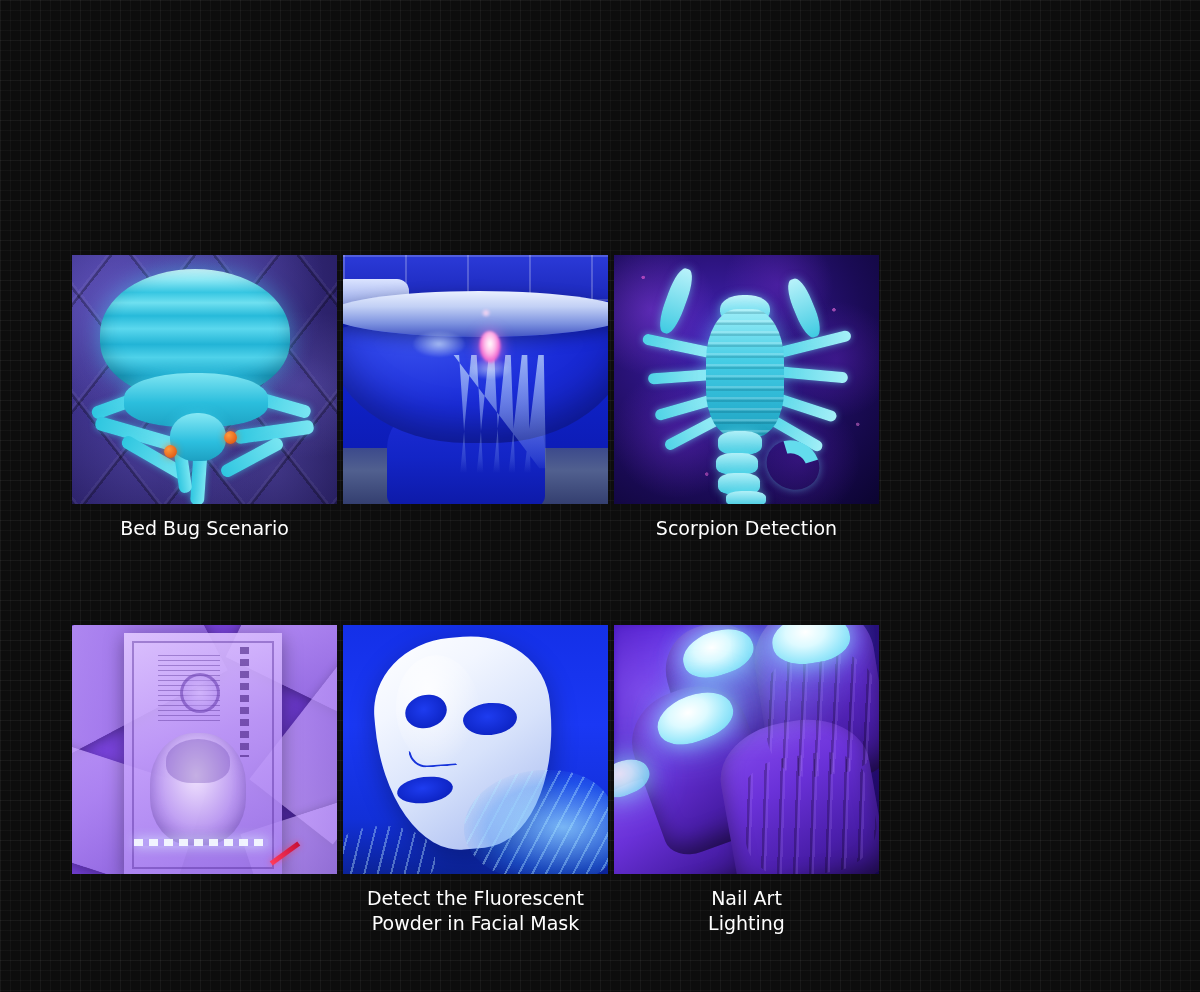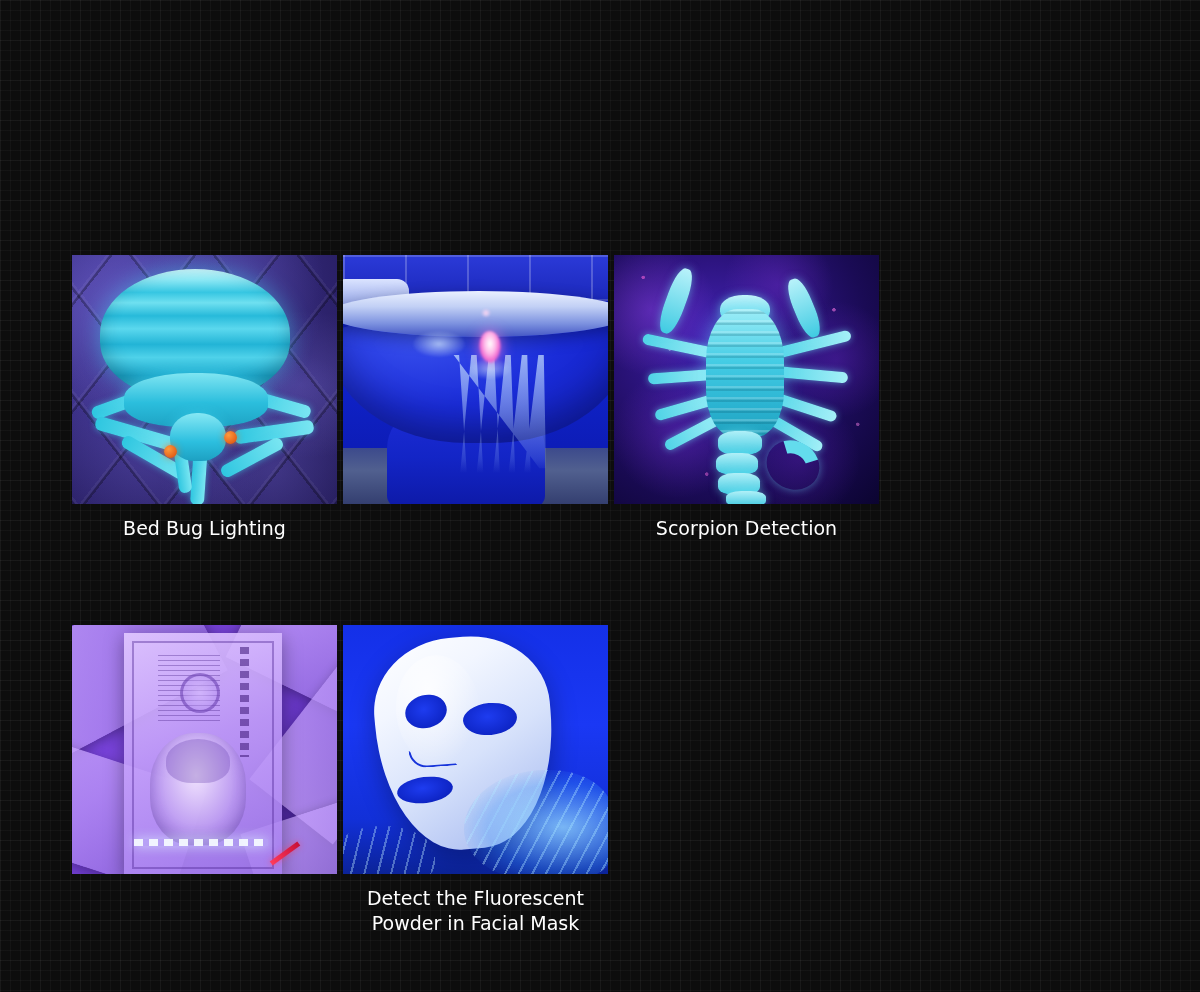--- a/index.html
+++ b/index.html
@@ -648,21 +648,21 @@
               <span></span>
               <span></span>
               <span></span>
           </div>
           <div class="t2-body"></div>
           <div class="t2-thorax"></div>
           <div class="t2-head"></div>
           <div class="t2-eye left"></div>
           <div class="t2-eye right"></div>
         </div>
-        <div class="caption">Bed Bug Lighting</div>
+        <div class="caption">Bed Bug Scenario</div>
       </div>
 
       <div class="cell">
         <div class="thumb">
           <div class="layer t3-base"></div>
           <div class="t3-tile-wall"></div>
           <div class="t3-floor"></div>
           <div class="t3-tank"></div>
           <div class="t3-pedestal"></div>
           <div class="t3-bowl"></div>
@@ -736,16 +736,36 @@
           <div class="t7-eye r"></div>
           <div class="t7-nose"></div>
           <div class="t7-mouth"></div>
           <div class="t7-water"></div>
           <div class="t7-water2"></div>
         </div>
         <div class="caption">Detect the Fluorescent
 Powder in Facial Mask</div>
       </div>
 
+      <div class="cell">
+        <div class="thumb">
+          <div class="layer t8-base"></div>
+          <div class="layer t8-haze"></div>
+          <div class="t8-finger f5"></div>
+          <div class="t8-finger f1"></div>
+          <div class="t8-finger f2"></div>
+          <div class="t8-finger f3"></div>
+          <div class="t8-finger f4"></div>
+          <div class="t8-wrinkle w1"></div>
+          <div class="t8-wrinkle w2"></div>
+          <div class="t8-glow"></div>
+          <div class="t8-nail n4"></div>
+          <div class="t8-nail n1"></div>
+          <div class="t8-nail n2"></div>
+          <div class="t8-nail n3"></div>
+        </div>
+        <div class="caption">Nail Art
+Lighting</div>
+      </div>
 
     </div>
   </div>
 </div>
 
 </body></html>

